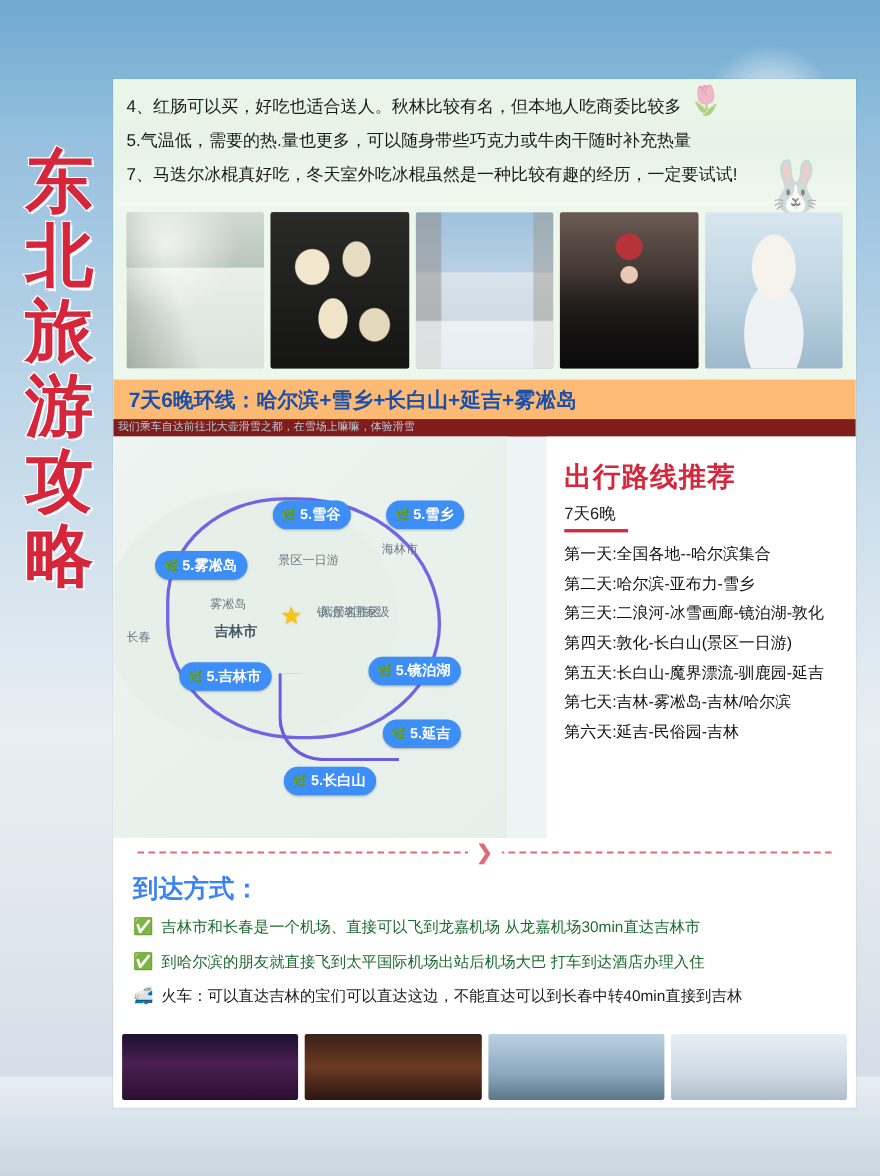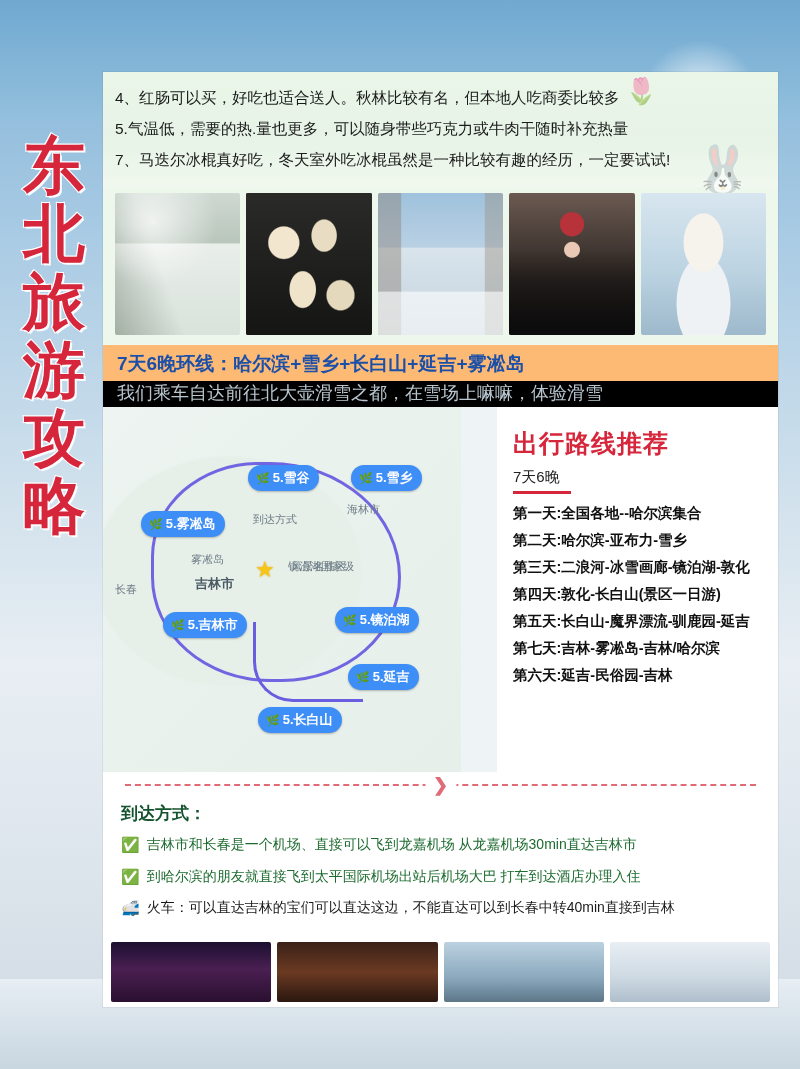--- a/index.html
+++ b/index.html
@@ -134,24 +134,24 @@
         radial-gradient(ellipse at 50% 78%, #eef2f5 0 30%, rgba(255,255,255,0) 31%); }
 
   
   .route-heading {
     padding: 6px 14px 4px 14px;
     font-size: 19px; font-weight: bold;
     color: #1b4fa8;
     background: #fdba74;
   }
   .ghost-line {
-    padding: 0 14px 2px 14px;
-    font-size: 18px;
+    padding: 0 14px 2px 4px;
+    font-size: 10px;
     color: #b9c6cf;
-    background: #000000;
+    background: #7f1d1d;
     white-space: nowrap;
     overflow: hidden;
   }
 
   
   .mid {
     display: flex;
     height: 365px;
     background: #eef4f6;
   }
@@ -223,21 +223,21 @@
   }
   .itin .sub {
     font-size: 15px; color: #222; margin: 8px 0 4px 0;
   }
   .itin .rule {
     width: 58px; height: 3px; background: #d6263b; margin: 3px 0 10px 0;
   }
   .day {
     font-size: 14.5px;
     color: #111;
-    font-weight: bold;
+    font-weight: normal;
     margin-bottom: 8px;
     white-space: nowrap;
   }
 
   
   .divider {
     position: relative;
     height: 26px;
     background: #fff;
   }
@@ -251,21 +251,21 @@
     color: #e06a76; font-size: 18px; font-weight: bold;
   }
 
   
   .arrive {
     padding: 2px 18px 8px 18px;
     background: #fff;
   }
   .arrive h3 {
     margin: 2px 0 10px 0;
-    font-size: 17px; color: #14532d; font-weight: bold;
+    font-size: 23px; color: #3b82f6; font-weight: bold;
   }
   .arrive .row {
     display: flex; align-items: flex-start; gap: 7px;
     font-size: 14px; color: #1d6b2f;
     margin-bottom: 12px;
     line-height: 1.4;
   }
   .arrive .row .tick { color: #1ea84c; font-size: 15px; line-height: 1.3; }
   .arrive .row.train { color: #1a1a1a; }
   .arrive .row.train .tick { color: #4aa3e0; }
@@ -326,21 +326,21 @@
 
   <div class="mid">
 
     <div class="map">
       <div class="land"></div>
       <div class="route"></div>
       <div class="route2"></div>
       <div class="star">★</div>
 
       <div class="map-label" style="left:244px; top:95px;">海林市</div>
-      <div class="map-label" style="left:150px; top:105px;">到达方式</div>
+      <div class="map-label" style="left:150px; top:105px;">景区一日游</div>
       <div class="map-label" style="left:185px; top:140px;margin-top:12px;">镜泊湖国家级</div>
       <div class="map-label" style="left:188px; top:152px;">风景名胜区</div>
       <div class="map-label" style="left:88px;  top:145px;">雾凇岛</div>
       <div class="map-label big" style="left:92px; top:168px;">吉林市</div>
       <div class="map-label" style="left:12px;  top:175px;">长春</div>
 
       <div class="pin" style="left:145px; top:58px;">
         <span class="leaf">🌿</span>
         <span>5.雪谷</span>
       </div>

